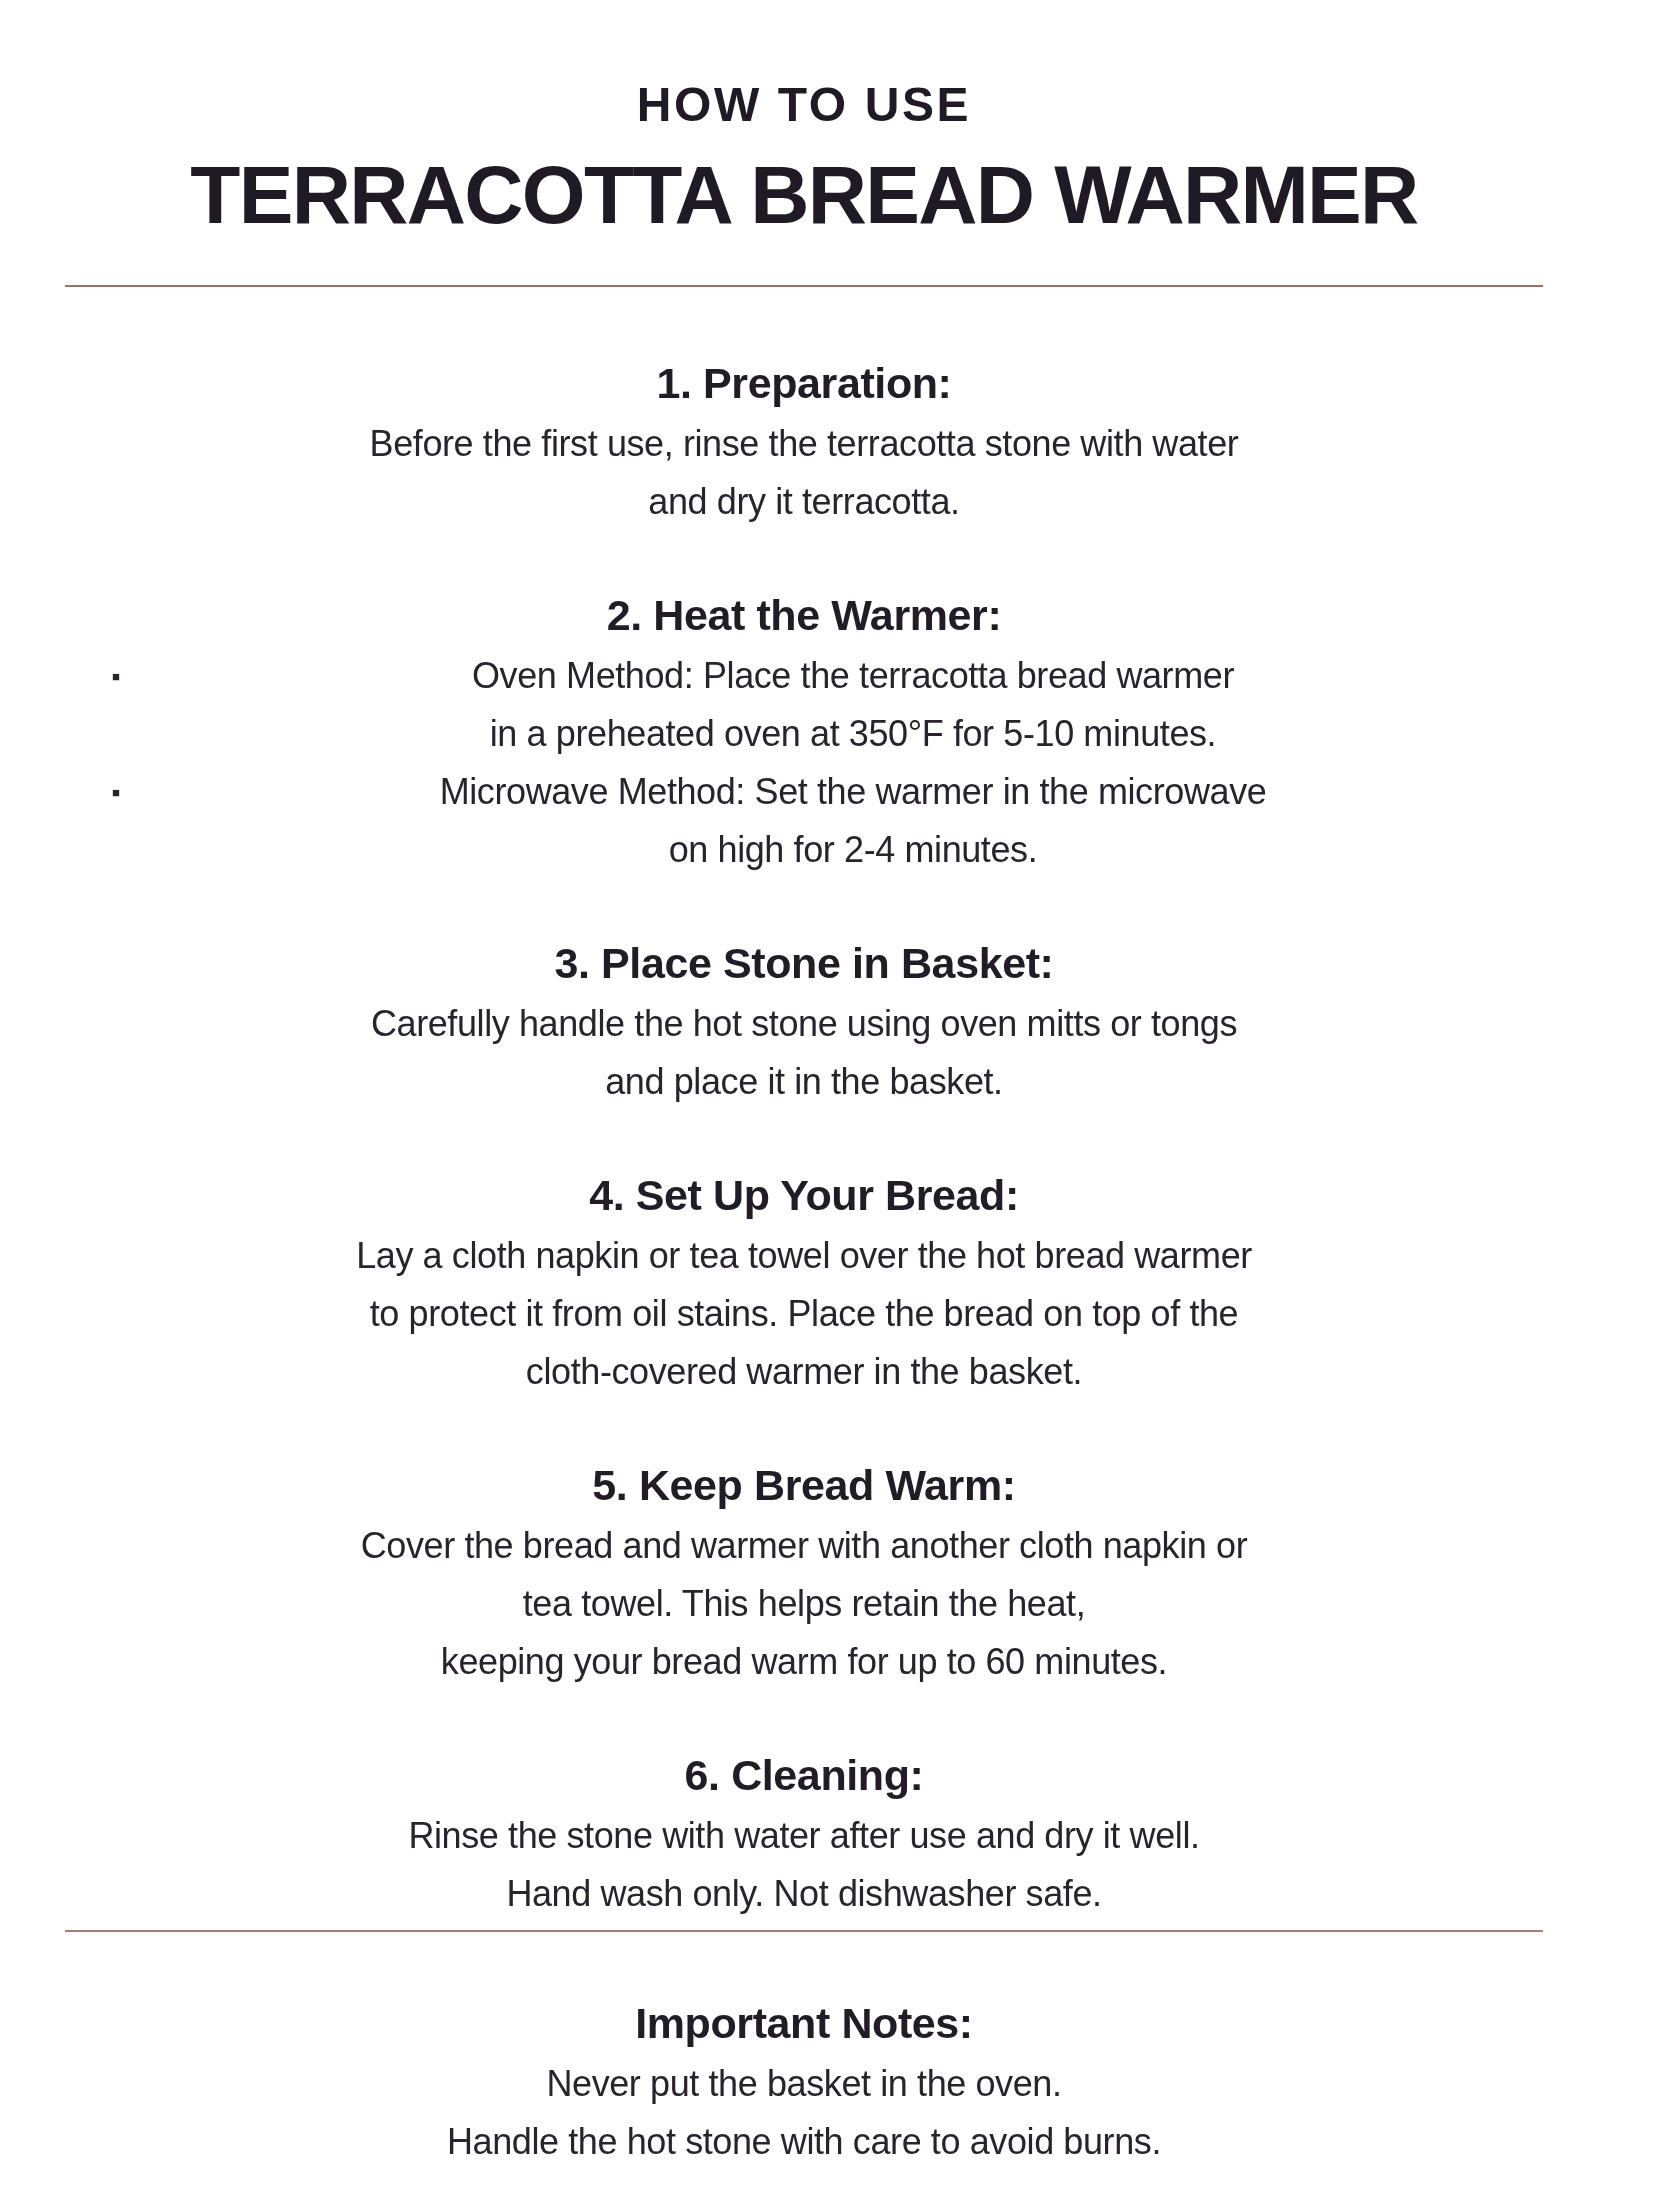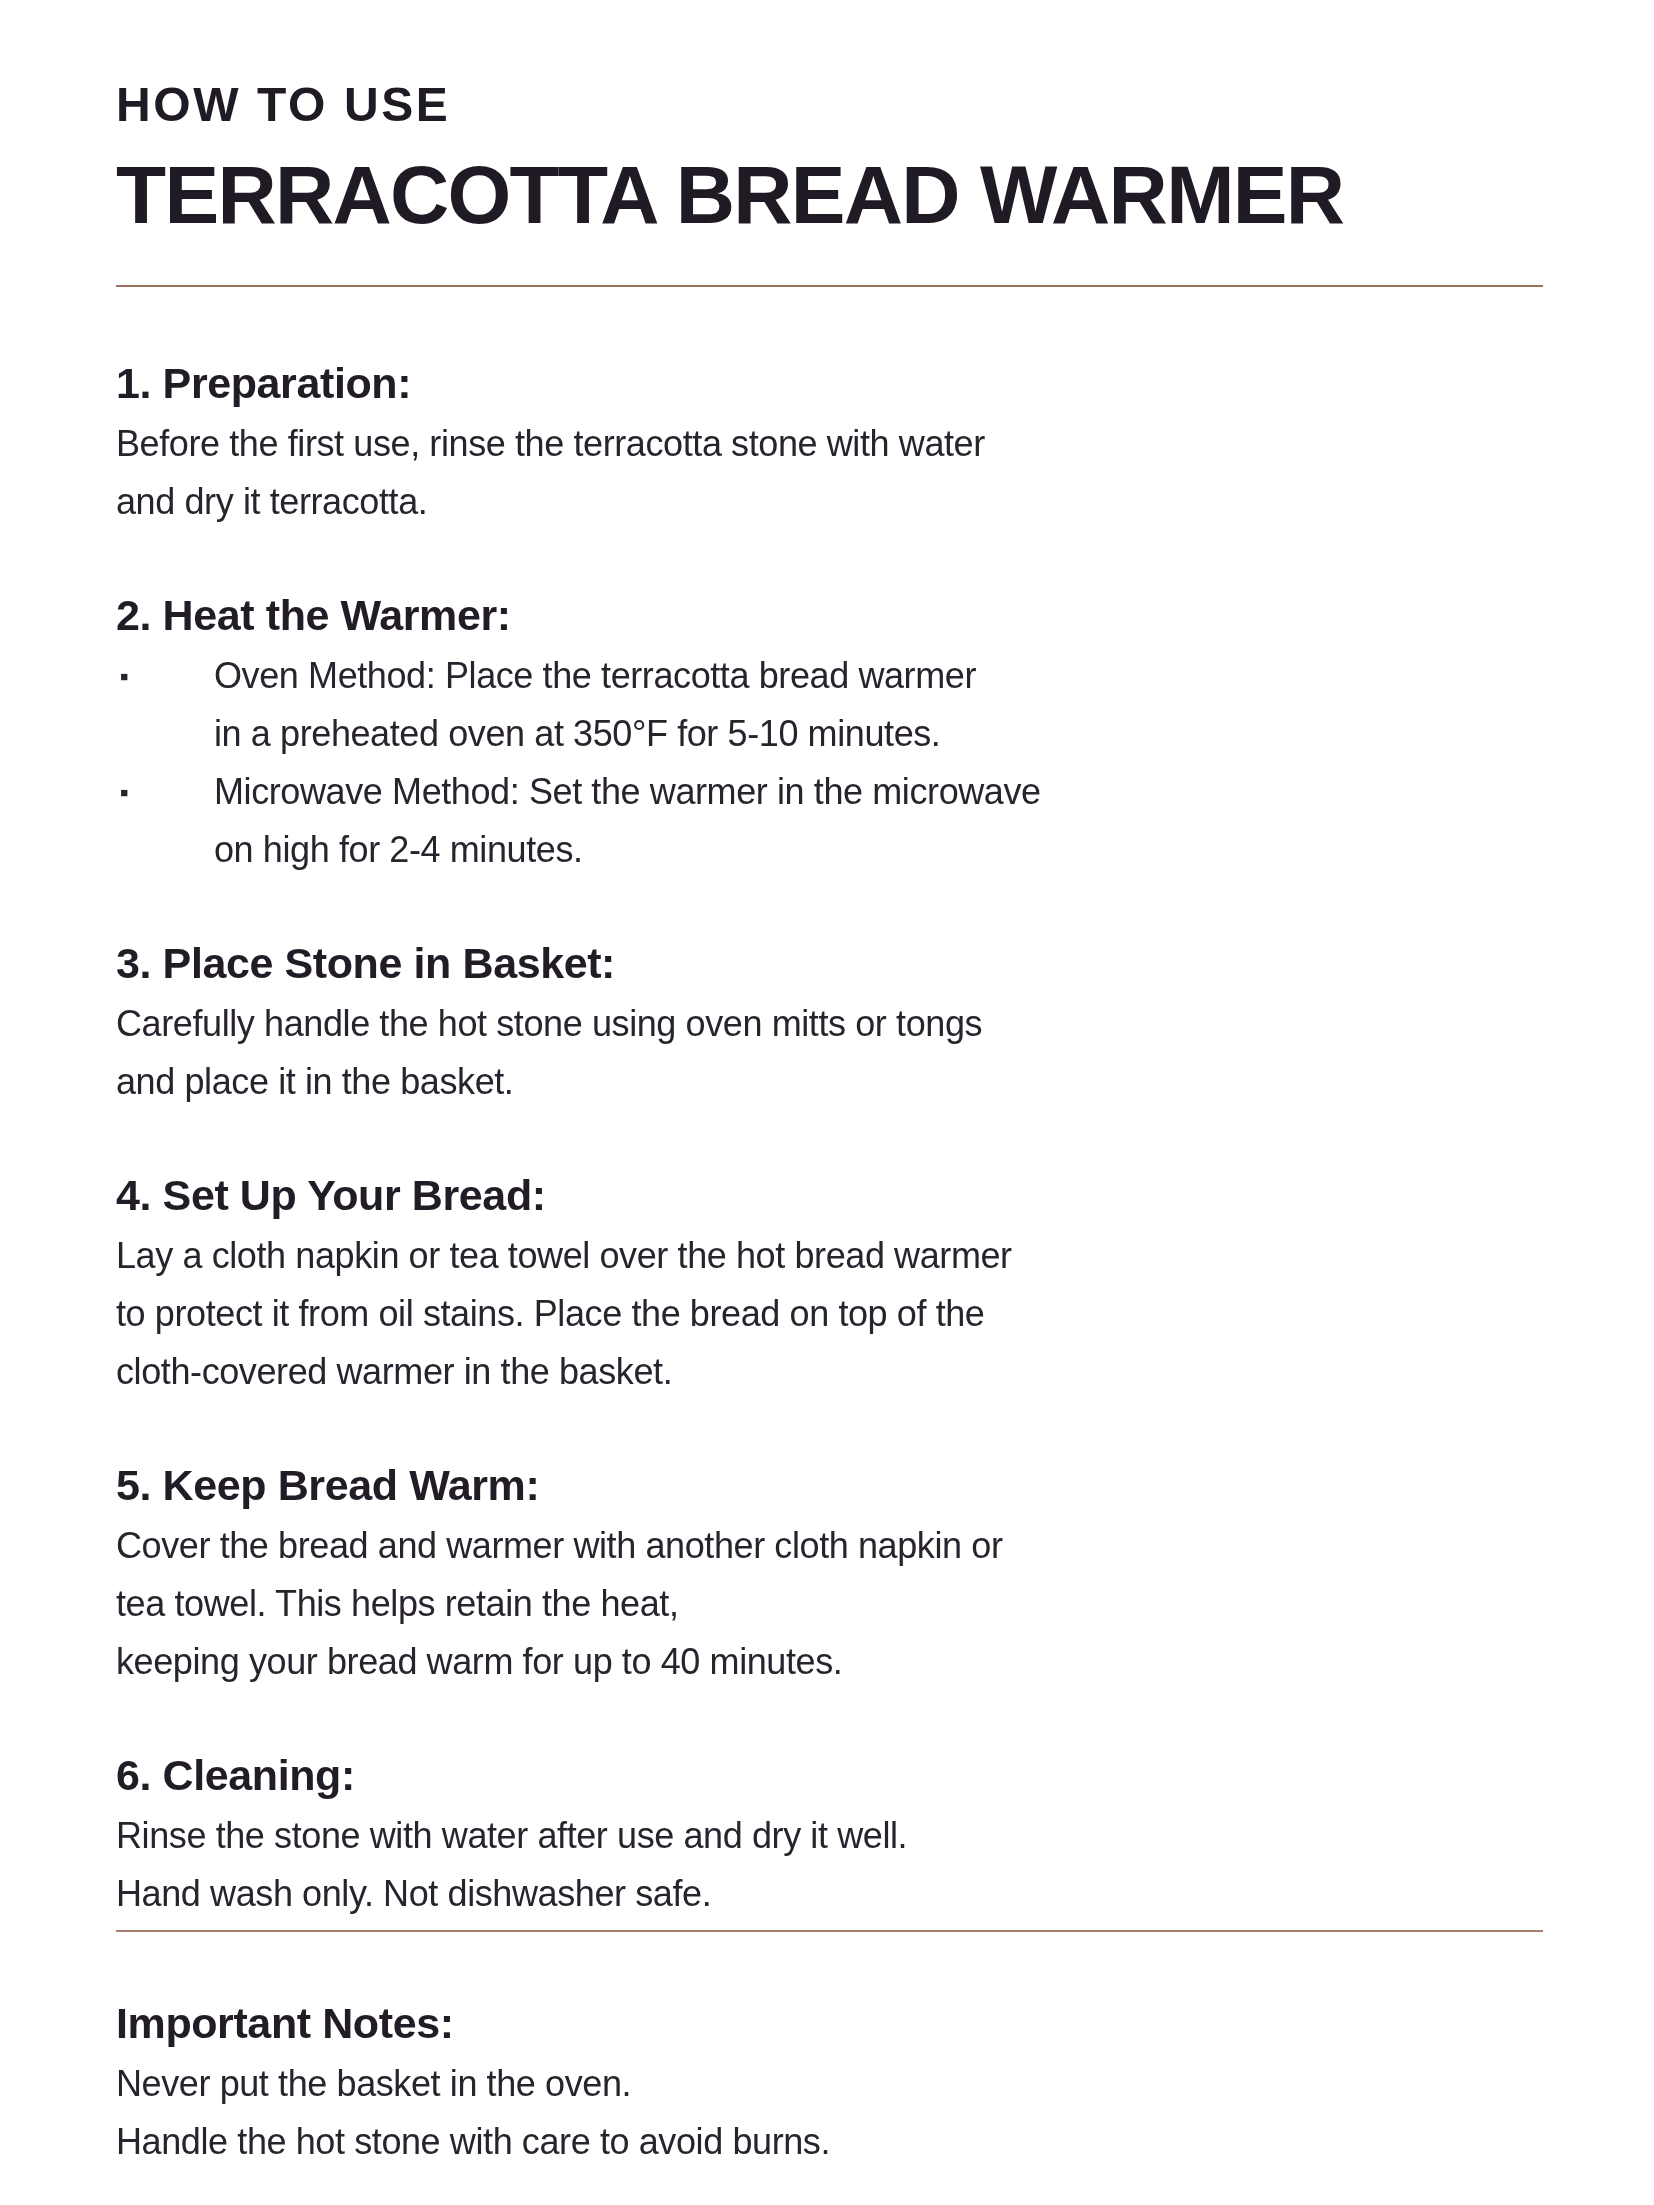--- a/index.html
+++ b/index.html
@@ -8,21 +8,22 @@
     background: #ffffff;
   }
   body {
     width: 1654px;
     height: 2205px;
     font-family: "Liberation Sans", sans-serif;
     color: #241e29;
     overflow: hidden;
   }
   .content {
-    padding: 77px 111px 0 116px;
+    padding: 77px 111px 0 65px;
+    text-align: center;
   }
   .eyebrow {
     font-size: 48px;
     font-weight: 600;
     letter-spacing: 2.6px;
     line-height: 56px;
     color: #1f1a23;
   }
   .page-title {
     font-size: 82px;
@@ -117,21 +118,21 @@
     <div class="section-heading">4. Set Up Your Bread:</div>
     <div class="body-line">Lay a cloth napkin or tea towel over the hot bread warmer</div>
     <div class="body-line">to protect it from oil stains. Place the bread on top of the</div>
     <div class="body-line">cloth-covered warmer in the basket.</div>
   </div>
 
   <div class="section">
     <div class="section-heading">5. Keep Bread Warm:</div>
     <div class="body-line">Cover the bread and warmer with another cloth napkin or</div>
     <div class="body-line">tea towel. This helps retain the heat,</div>
-    <div class="body-line">keeping your bread warm for up to 40 minutes.</div>
+    <div class="body-line">keeping your bread warm for up to 60 minutes.</div>
   </div>
 
   <div class="section">
     <div class="section-heading">6. Cleaning:</div>
     <div class="body-line">Rinse the stone with water after use and dry it well.</div>
     <div class="body-line">Hand wash only. Not dishwasher safe.</div>
   </div>
 
   <div class="divider bottom"></div>
 

